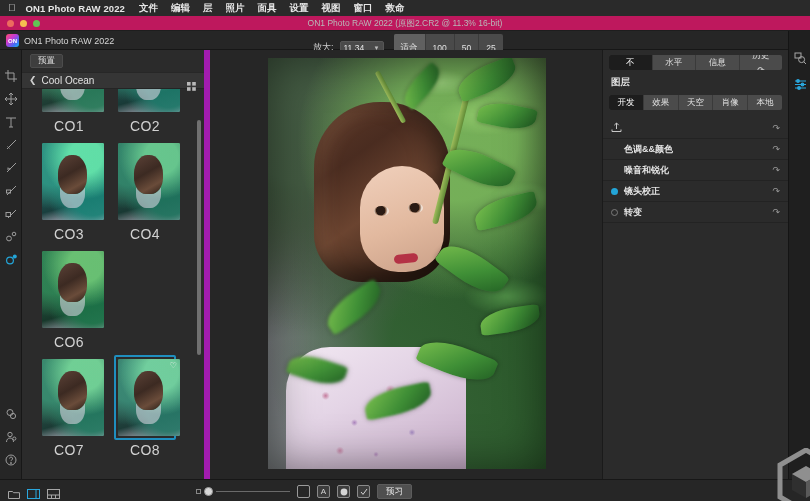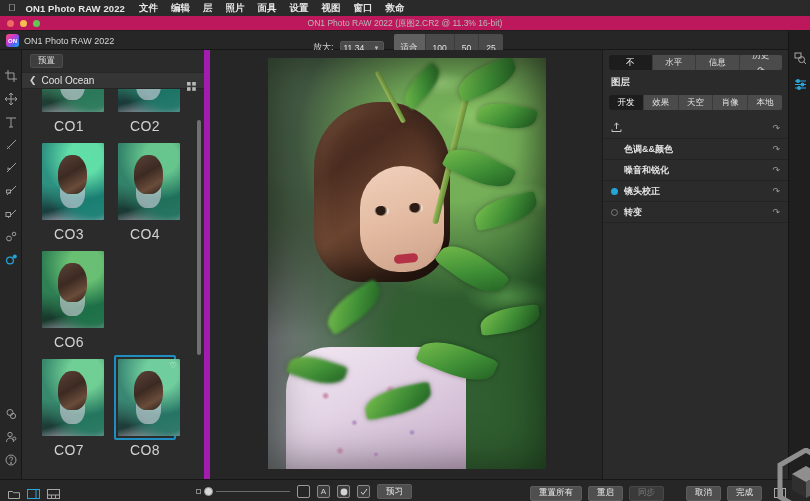--- a/index.html
+++ b/index.html
@@ -672,34 +672,20 @@
           </svg>
       </div>
       <div class="sqbtn">
         <svg width="8" height="8" viewBox="0 0 8 8" fill="none" stroke="#d4d4d4" stroke-width="1">
           <path d="M1 4l2 2.4L7 1"></path>
         </svg>
       </div>
       <div class="btn">预习</div>
     </div>
 
-    <div class="bb-right">
-      <div class="btn">重置所有</div>
-      <div class="btn">重启</div>
-      <div class="btn dim">同步</div>
-      <div style="width:10px"></div>
-      <div class="btn">取消</div>
-      <div class="btn">完成</div>
-      <span style="margin-left:6px">
-        <svg width="12" height="10" viewBox="0 0 12 10" fill="none" stroke="#a6a6a6" stroke-width="1">
-          <rect x=".5" y=".5" width="11" height="9"></rect>
-            <path d="M8.5 .5v9"></path>
-        </svg>
-      </span>
-    </div>
   </div>
 
 </div>
 
 <style>
   
   .box::before {
     content:""; position:absolute; inset:0;
     background:
       radial-gradient(circle at 70% 18%, rgba(120,210,150,.95) 0 22%, rgba(0,0,0,0) 55%),

